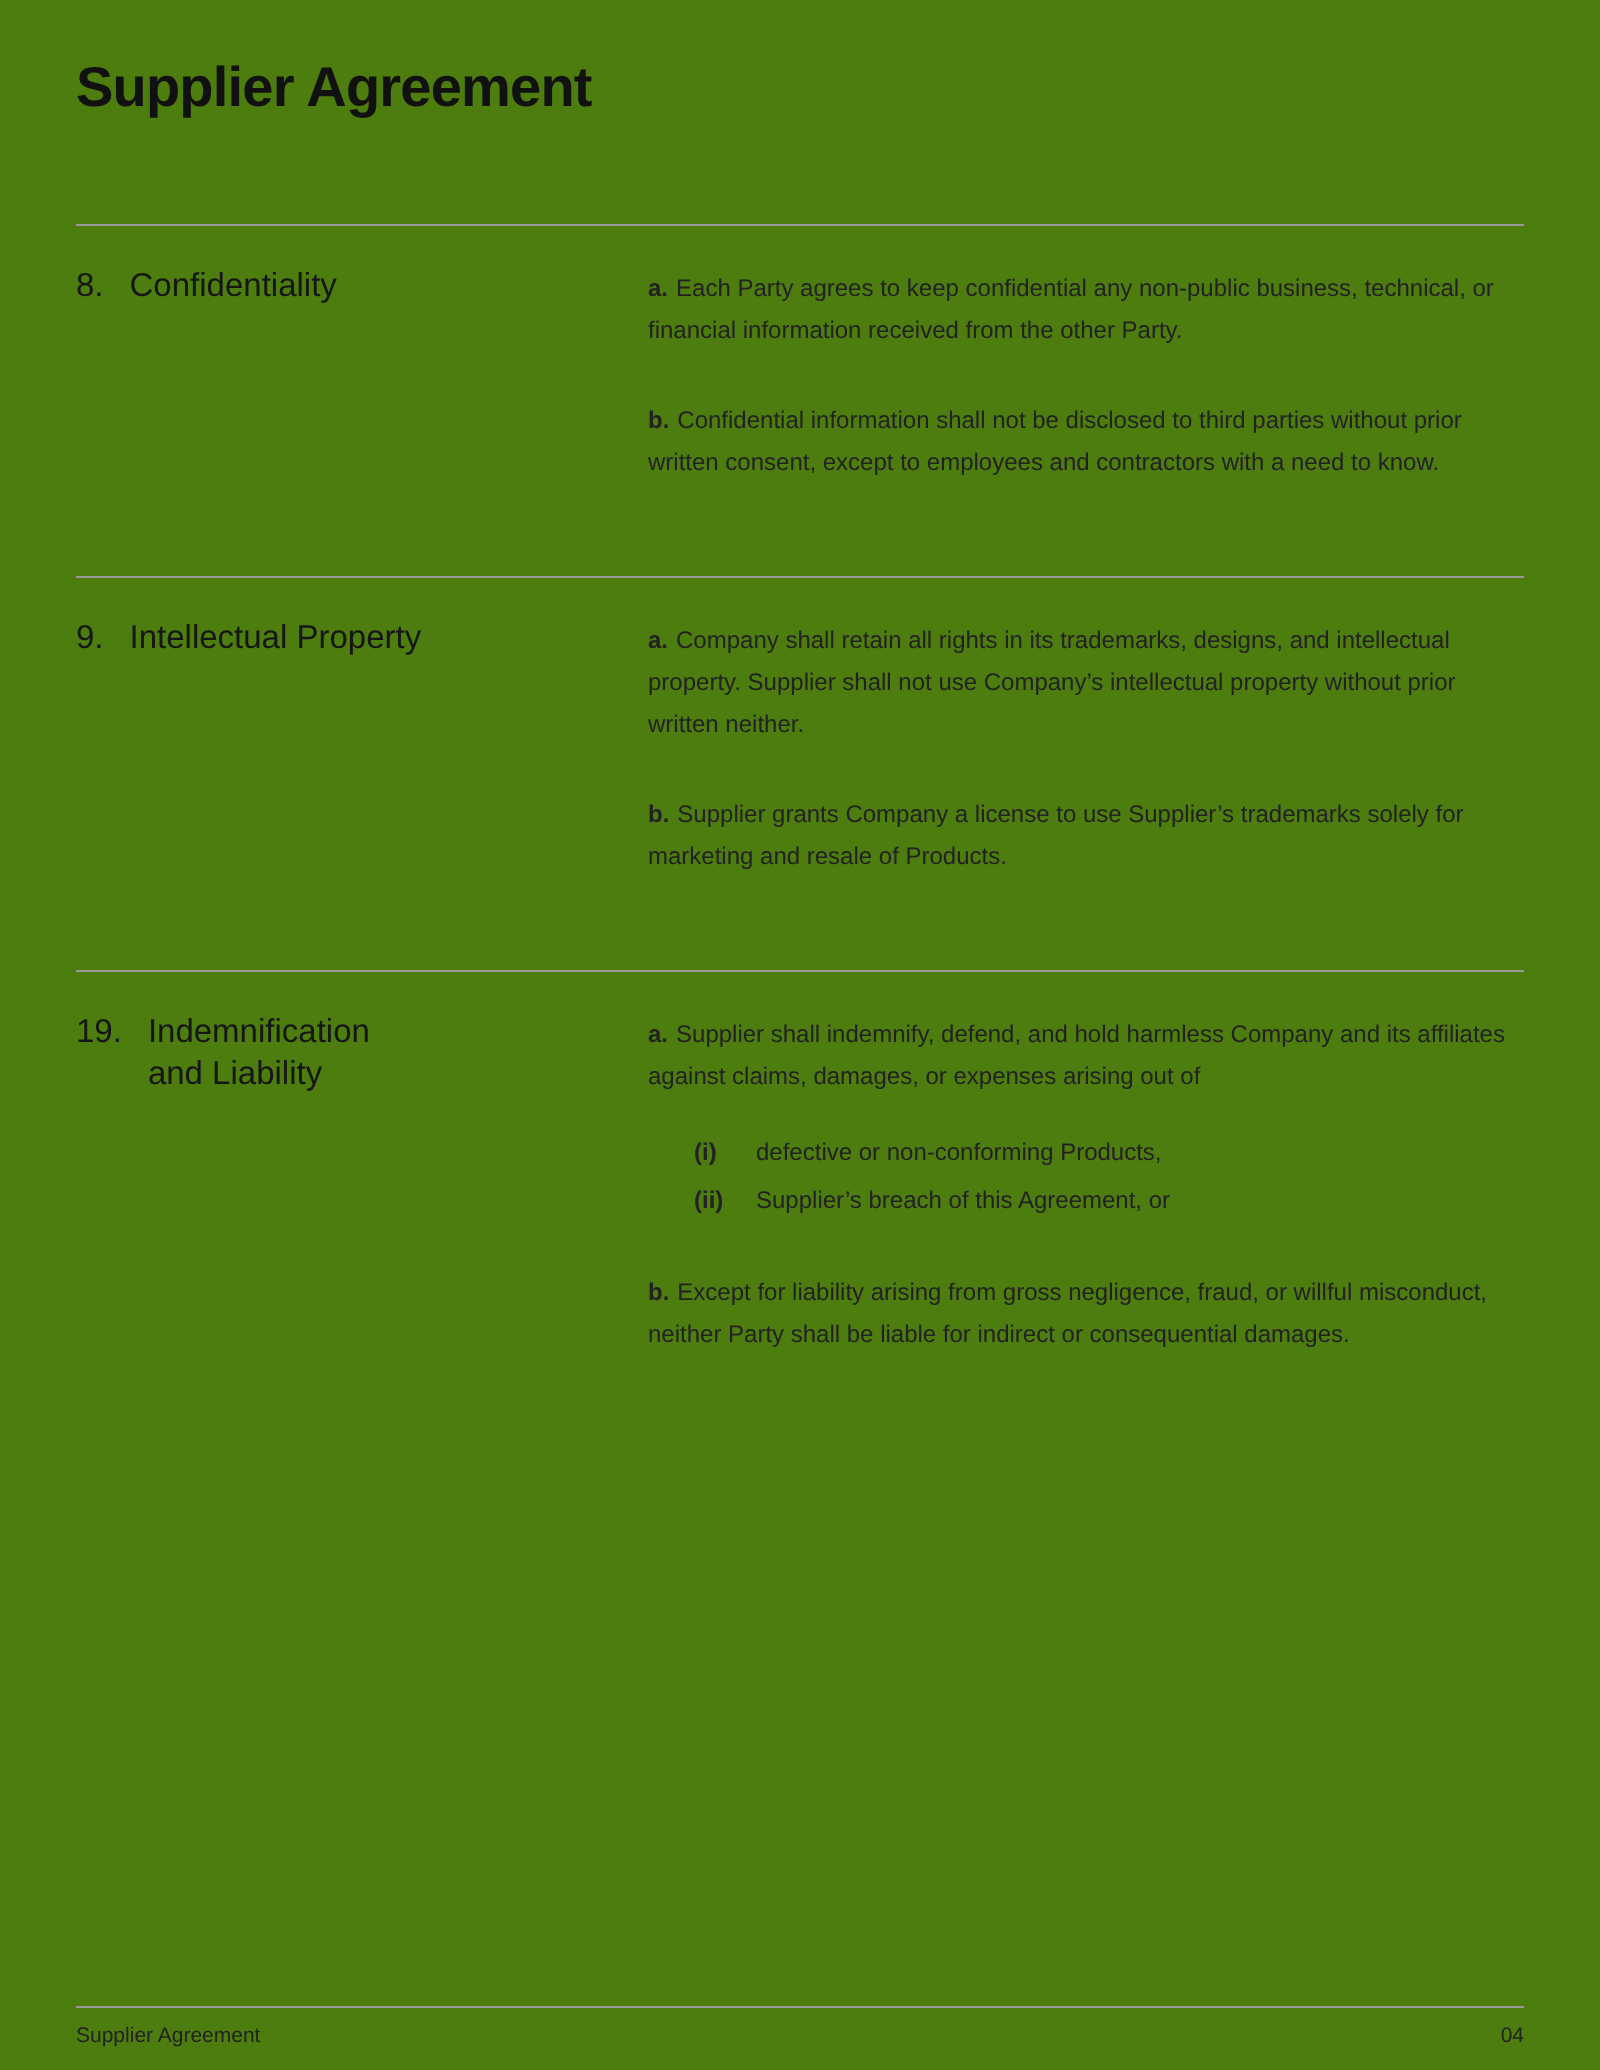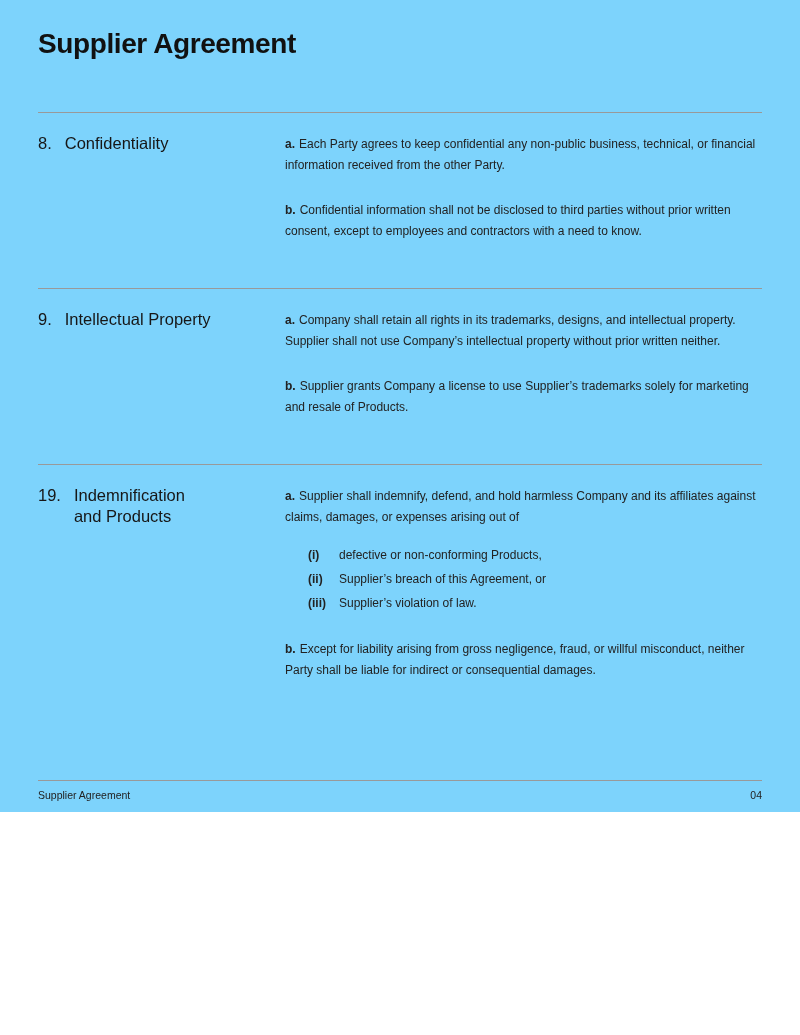--- a/index.html
+++ b/index.html
@@ -6,22 +6,22 @@
   html, body { background:#ffffff; }
   body {
     width:800px;
     font-family:"Liberation Sans","DejaVu Sans",sans-serif;
     color:#1f1f1f;
     -webkit-font-smoothing:antialiased;
   }
   .page {
     position:relative;
     width:800px;
-    height:812px;
-    background:#7dd3fc;
+    height:1035px;
+    background:#4d7c0f;
     padding:0 38px;
     overflow:hidden;
   }
   .doc-title {
     padding-top:28px;
     font-size:28px;
     font-weight:700;
     letter-spacing:-0.4px;
     color:#111111;
   }
@@ -47,21 +47,21 @@
   }
   .sec-num { margin-right:13px; white-space:nowrap; }
   .sec-title { white-space:pre-line; }
   .sec-body {
     flex:1;
     font-size:12px;
     line-height:21px;
     color:#222222;
     padding-top:1px;
   }
-  .clause { margin-bottom:24px; }
+  .clause { margin-bottom:24px;margin-left:39px; }
   .clause:last-child { margin-bottom:0; }
   .clause-label { font-weight:700; margin-right:4px; }
   .blank { display:inline-block; height:1px; }
   .blank-small { width:30px; }
   .blank-large { width:100px; }
   .sub-list { margin:15px 0 7px 23px; }
   .sub-item { display:flex; line-height:24px; }
   .sub-label { font-weight:700; flex:0 0 31px; }
   .sub-text { flex:1; }
   .footer-rule {
@@ -119,37 +119,33 @@
       </div>
     </div>
   </div>
 
   <hr class="rule">
 
   <div class="section">
     <div class="sec-head">
       <span class="sec-num">19.</span>
       <span class="sec-title">Indemnification
-and Products</span>
+and Liability</span>
     </div>
     <div class="sec-body">
       <div class="clause">
         <span class="clause-label">a.</span><span class="clause-text">Supplier shall indemnify, defend, and hold harmless Company and its affiliates against claims, damages, or expenses arising out of</span>
         <div class="sub-list">
           <div class="sub-item">
             <span class="sub-label">(i)</span>
             <span class="sub-text">defective or non-conforming Products,</span>
           </div>
           <div class="sub-item">
             <span class="sub-label">(ii)</span>
             <span class="sub-text">Supplier’s breach of this Agreement, or</span>
-          </div>
-          <div class="sub-item">
-            <span class="sub-label">(iii)</span>
-            <span class="sub-text">Supplier’s violation of law.</span>
           </div>
         </div>
       </div>
       <div class="clause">
         <span class="clause-label">b.</span><span class="clause-text">Except for liability arising from gross negligence, fraud, or willful misconduct, neither Party shall be liable for indirect or consequential damages.</span>
       </div>
     </div>
   </div>
 
   <div class="footer-rule"></div>

